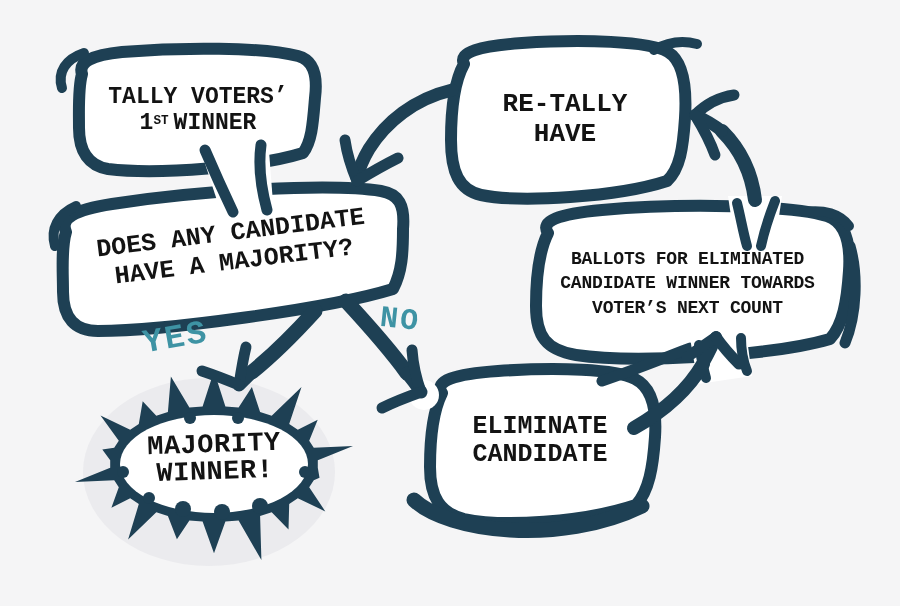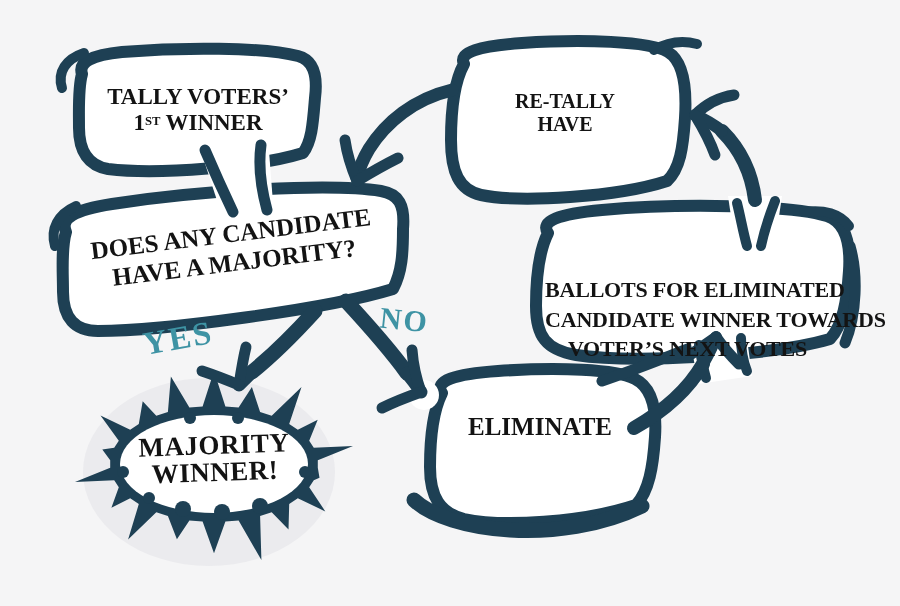--- a/index.html
+++ b/index.html
@@ -1,21 +1,21 @@
 <!DOCTYPE html>
 <html style="--ink: #1e4054; --accent: #3e93a4; --text: #131313; --bg: #f5f5f6; --halo: #ebebee;"><head>
 <meta charset="utf-8">
 <style>
   :root{
     --ink:#1e4054; --accent:#3e93a4; --text:#131313; --bg:#f5f5f6; --halo:#ebebee;
   }
   html,body{margin:0;padding:0;background:var(--bg);}
   .canvas{
     position:relative;width:900px;height:606px;background:var(--bg);
-    overflow:hidden;font-family:Liberation Serif, serif;
+    overflow:hidden;font-family:Liberation Mono, monospace;
   }
   .canvas svg{position:absolute;left:0;top:0;}
   .box{fill:#ffffff;stroke:var(--ink);stroke-width:12;stroke-linejoin:round;stroke-linecap:round;}
   .stroke{fill:none;stroke:var(--ink);stroke-linecap:round;stroke-linejoin:round;}.sw15{stroke-width:15}.sw14{stroke-width:14}.sw13{stroke-width:13}
   .sw12{stroke-width:12}.sw11{stroke-width:11}.sw10{stroke-width:10}
   .whitefill{fill:#ffffff;stroke:none;}
   .inkfill{fill:var(--ink);stroke:none;}
   .halo{fill:var(--halo);stroke:none;}
   .label{
     position:absolute;color:var(--text);font-weight:bold;text-align:center;
@@ -118,38 +118,39 @@
       <path class="stroke sw11" d="M 695,115 C 707,103 720,97 734,95"></path>
       <path class="stroke sw11" d="M 695,115 C 703,128 710,141 715,155"></path>
     </g>
   </svg>
 
   <div class="label" style="left:88px;top:84px;width:220px;font-size:23px;">
     <span>TALLY VOTERS’</span>
     <span><i class="numpart" style="font-style:normal">1</i><i class="sup" style="font-style:normal">ST</i><i class="rest" style="font-style:normal">WINNER</i></span>
   </div>
 
-  <div class="label" style="left:445px;top:90px;width:240px;font-size:20px;">
+  <div class="label" style="left:445px;top:90px;width:240px;font-size:26px;">
     <span>RE-TALLY</span>
     <span>HAVE</span>
   </div>
 
   <div class="label" style="left:60px;top:220px;width:345px;font-size:25px;transform:rotate(-7deg);">
     <span>DOES ANY CANDIDATE</span>
     <span>HAVE A MAJORITY?</span>
   </div>
 
-  <div class="label" style="left:545px;top:247px;width:285px;font-size:22px;line-height:1.35;letter-spacing:-0.2px;margin-top:28px;">
+  <div class="label" style="left:545px;top:247px;width:285px;font-size:18px;line-height:1.35;letter-spacing:-0.2px;">
     <span>BALLOTS FOR ELIMINATED</span>
     <span>CANDIDATE WINNER TOWARDS</span>
-    <span>VOTER’S NEXT VOTES</span>
+    <span>VOTER’S NEXT COUNT</span>
   </div>
 
   <div class="label" style="left:425px;top:413px;width:218px;font-size:25px;line-height:1.1;padding-left:6px;">
     <span>ELIMINATE</span>
+    <span>CANDIDATE</span>
   </div>
 
   <div class="label" style="left:112px;top:432px;width:205px;font-size:27px;line-height:1.0;letter-spacing:0.5px;transform:rotate(-2deg);">
     <span>MAJORITY</span>
     <span>WINNER!</span>
   </div>
 
   <div class="edge-label" style="left:143px;top:320px;font-size:33px;transform:rotate(-10deg);">YES</div>
   <div class="edge-label" style="left:380px;top:303px;font-size:30px;transform:rotate(6deg);">NO</div>
 

